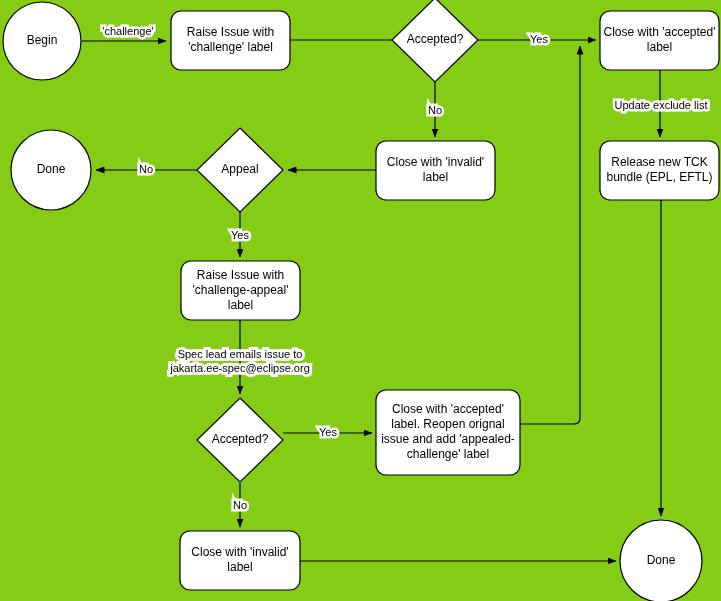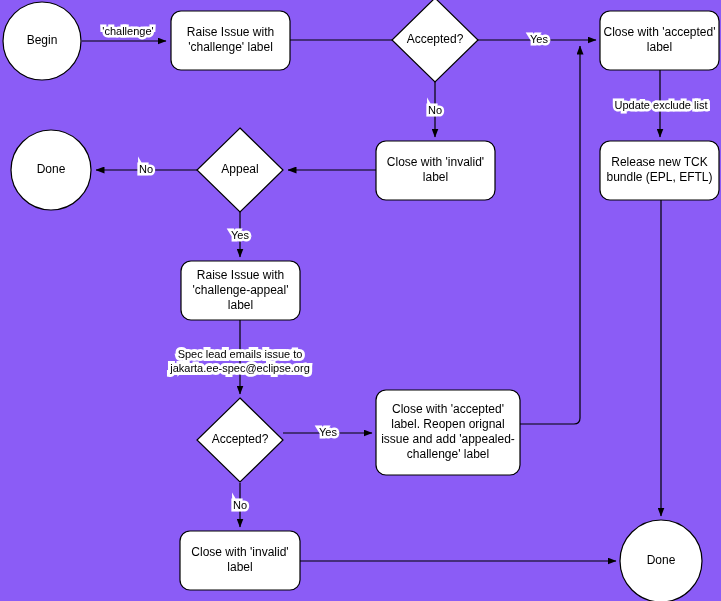--- a/index.html
+++ b/index.html
@@ -4,21 +4,21 @@
 <style>
   html, body {
     margin: 0;
     padding: 0;
     background: #ffffff;
   }
   #canvas {
     position: relative;
     width: 721px;
     height: 601px;
-    background: #8b5cf6;
+    background: #84cc16;
     font-family: "Liberation Sans", sans-serif;
     overflow: hidden;
   }
   svg.flow {
     position: absolute;
     left: 0;
     top: 0;
     width: 721px;
     height: 601px;
   }

